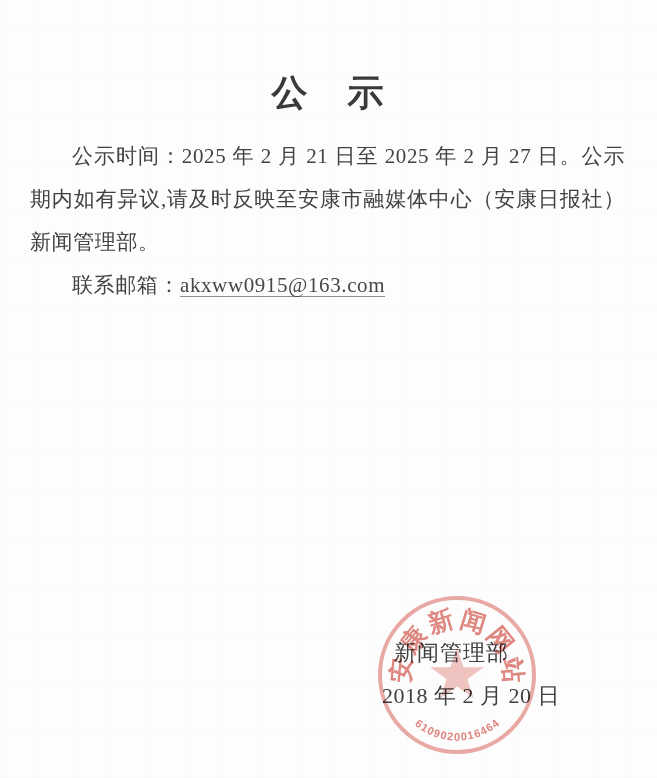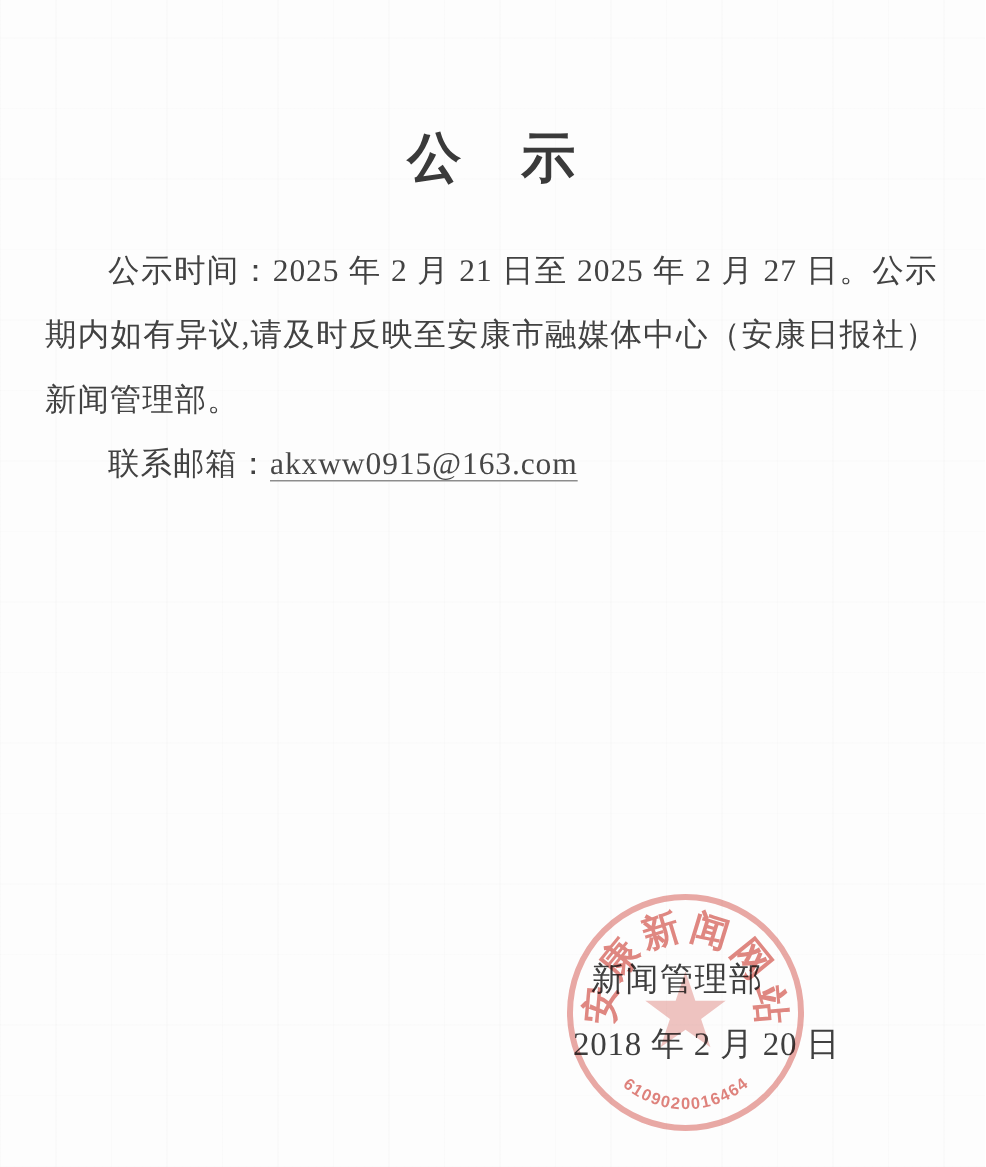--- a/index.html
+++ b/index.html
@@ -13,21 +13,21 @@
     height: 778px;
     background-color: #fdfdfd;
     background-image:
       repeating-linear-gradient(90deg, rgba(120,120,120,0.022) 0 1px, transparent 1px 37px),
       repeating-linear-gradient(0deg, rgba(120,120,120,0.015) 0 1px, transparent 1px 47px);
     font-family: "Liberation Serif", "DejaVu Serif", serif;
     color: #424242;
     overflow: hidden;
   }
   .doc-title {
-    margin: 12px;
+    margin: 0;
     padding-top: 72px;
     text-align: center;
     font-size: 36px;
     font-weight: bold;
     color: #3a3a3a;
     letter-spacing: 2px;
     line-height: 1.2;
   }
   .doc-body {
     padding: 20px 32px 0 30px;

